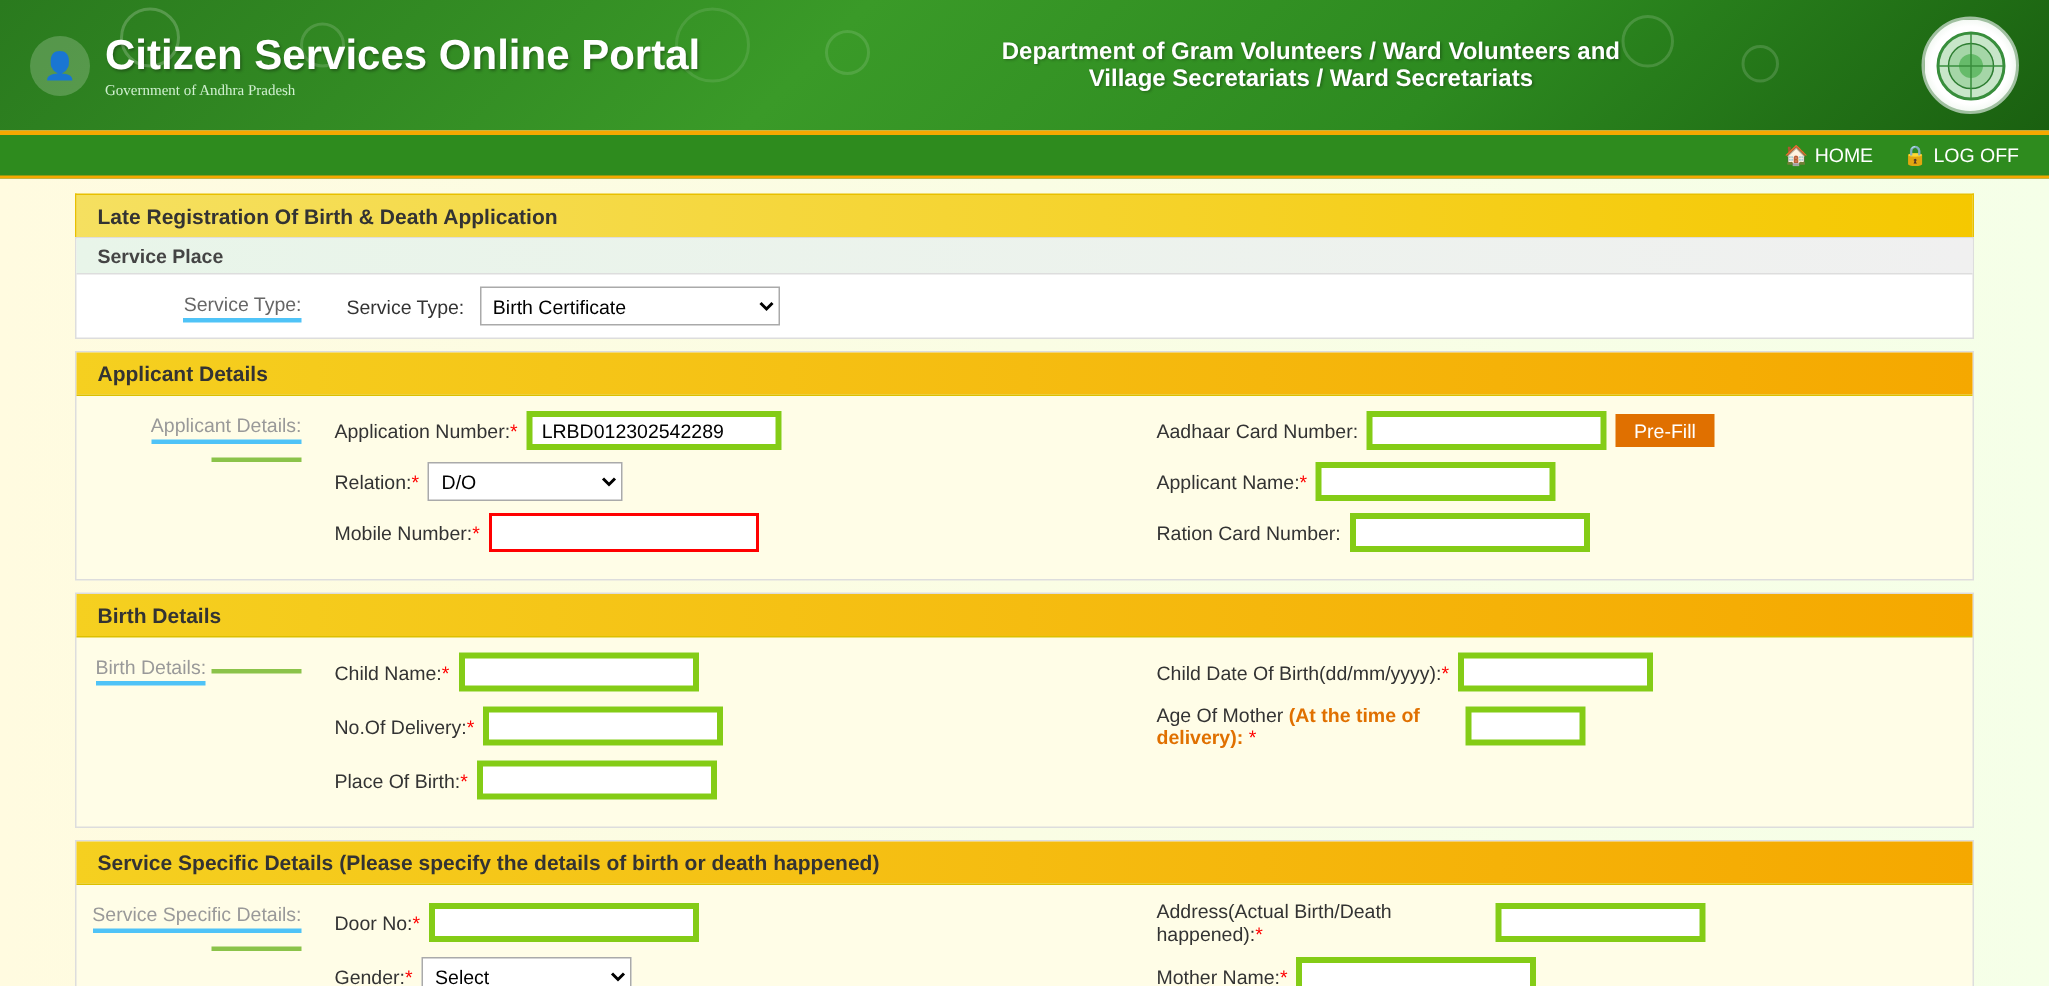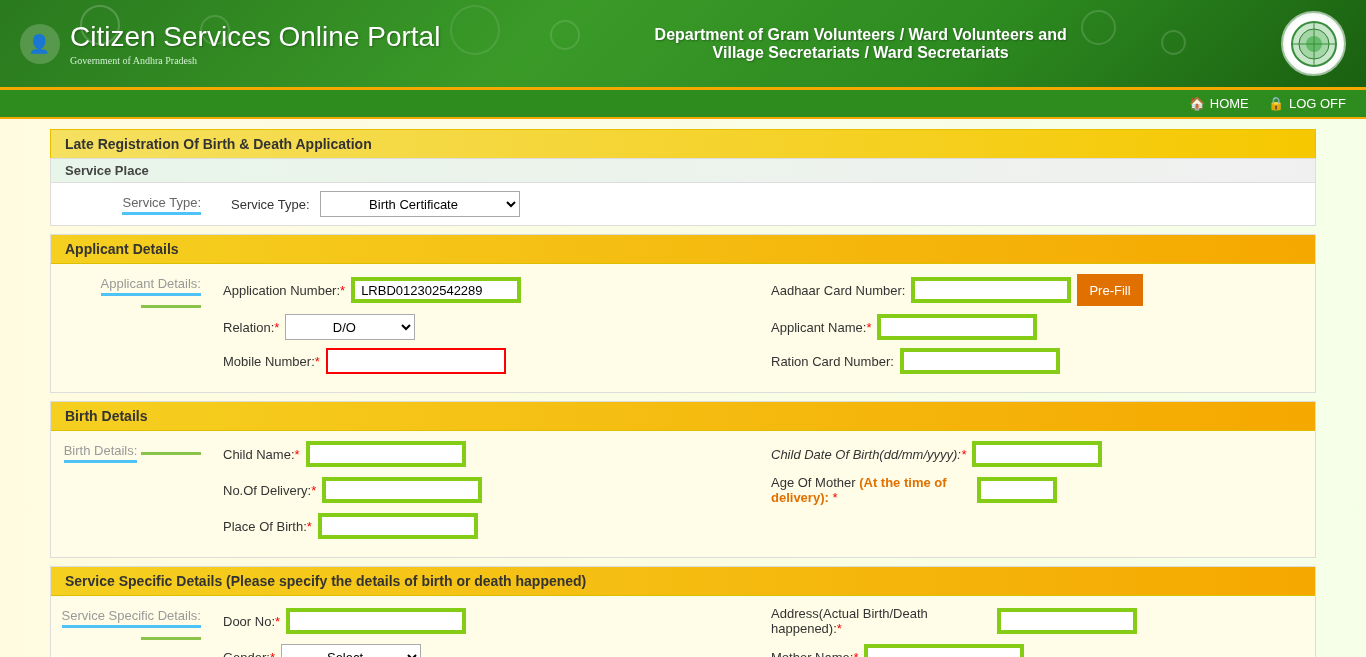--- a/index.html
+++ b/index.html
@@ -16,21 +16,21 @@
       min-height: 90px;
       position: relative;
     }
     .header-left {
       display: flex;
       flex-direction: column;
       color: white;
     }
     .header-title {
       font-size: 28px;
-      font-weight: normal;
+      font-weight: bold;
       color: #fff;
       text-shadow: 1px 1px 2px rgba(0,0,0,0.3);
     }
     .header-subtitle {
       font-size: 10px;
       color: #d0f0d0;
       margin-top: 2px;
       font-family: Liberation Serif, serif;
     }
     .header-center {
@@ -75,37 +75,36 @@
       font-size: 13px;
       height: 26px;
       background: #fff;
     }
     .form-select {
       border: 1px solid #aaa;
       padding: 3px 4px;
       font-size: 13px;
       height: 26px;
       background: #fff;
-      text-align: center;
     }
     .form-select-wide { width: 200px; }
     .lbl {
       font-size: 13px;
       color: #333;
       white-space: nowrap;
     }
     
     .btn-prefill {
       background: #e07000;
       color: white;
       border: none;
       padding: 4px 12px;
       font-size: 13px;
       cursor: pointer;
-      height: 32px;
+      height: 22px;
     }
     
     .input-highlight {
       border: 2px solid red !important;
     }
 
     .page-bg {
       background: linear-gradient(to right, #fffbe0 0%, #f5ffe8 100%);
       padding-bottom: 20px;
     }
@@ -262,21 +261,21 @@
           <div class="underline-green" style="margin-top:2px;width:40%;margin-left:auto;"></div>
         </div>
         <div style="flex:1;padding:10px 12px;">
 
           <div class="row-2col">
             <div class="field-pair">
               <label><span>Child Name:</span><span class="r">*</span></label>
               <input type="text" class="form-input" style="width: 160px;">
             </div>
             <div class="field-pair">
-              <label style="white-space:normal;max-width:200px;font-style:italic;">
+              <label style="white-space:normal;max-width:200px;">
                 <span>Child Date Of Birth(dd/mm/yyyy):</span><span class="r">*</span>
               </label>
               <input type="text" class="form-input" style="width: 130px;">
             </div>
           </div>
 
           <div class="row-2col">
             <div class="field-pair">
               <label><span>No.Of Delivery:</span><span class="r">*</span></label>
               <input type="text" class="form-input" style="width: 160px;">

